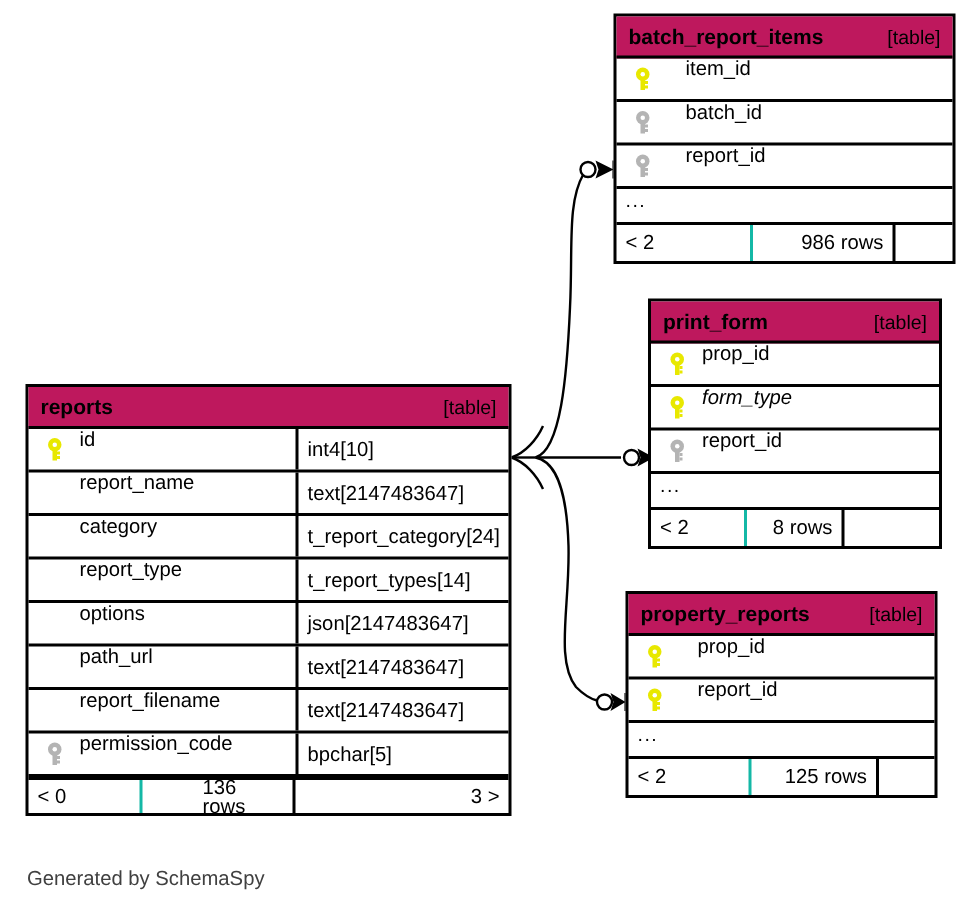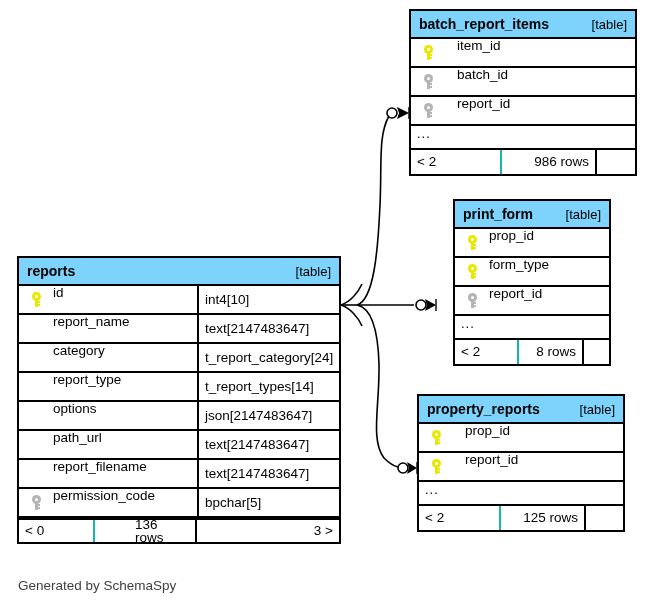--- a/index.html
+++ b/index.html
@@ -34,21 +34,21 @@
     border: 2px solid #000000;
     background: #ffffff;
     font-size: 13.5px;
     color: #000000;
     line-height: 1;
   }
   .tbl-head {
     display: flex;
     align-items: center;
     justify-content: space-between;
-    background: #7dd3fc;
+    background: #be185d;
     border-bottom: 2px solid #000000;
     padding: 0 8px;
     box-sizing: border-box;
     height: 28px;
   }
   .tbl-name {
     font-weight: bold;
     font-size: 14px;
     letter-spacing: 0px;
   }
@@ -261,42 +261,42 @@
       <span>...</span>
     </div>
 
     <div class="foot-row">
       <div class="foot-cell foot-left" style="flex:0 0 89px;">&lt; 2</div>
       <div class="foot-cell foot-mid" style="flex:0 0 97px;">986 rows</div>
       <div class="foot-cell foot-right" style="flex:1 1 auto;"></div>
     </div>
   </div>
 
-  <div class="er-table" id="tbl-print_form" style="left:453px; top:199px; width:158px;">
+  <div class="er-table" id="tbl-print_form" style="left:432px; top:199px; width:196px;">
     <div class="tbl-head">
       <span class="tbl-name">print_form</span>
       <span class="tbl-tag">[table]</span>
     </div>
 
     <div class="col-row">
       <div class="col-name" style="flex:1 1 auto;">
         <span class="keyslot">
           <span class="key-icon key-pk">
               <span class="khead"></span>
               <span class="khole"></span>
               <span class="kshaft"></span>
               <span class="ktooth1"></span>
               <span class="ktooth2"></span>
             </span>
         </span>
         <span class="colname-text">prop_id</span>
       </div>
     </div>
     <div class="col-row">
-      <div class="col-name" style="flex:1 1 auto;">
+      <div class="col-name" style="flex:1 1 auto;font-style:italic;">
         <span class="keyslot">
           <span class="key-icon key-pk">
               <span class="khead"></span>
               <span class="khole"></span>
               <span class="kshaft"></span>
               <span class="ktooth1"></span>
               <span class="ktooth2"></span>
             </span>
         </span>
         <span class="colname-text">form_type</span>

